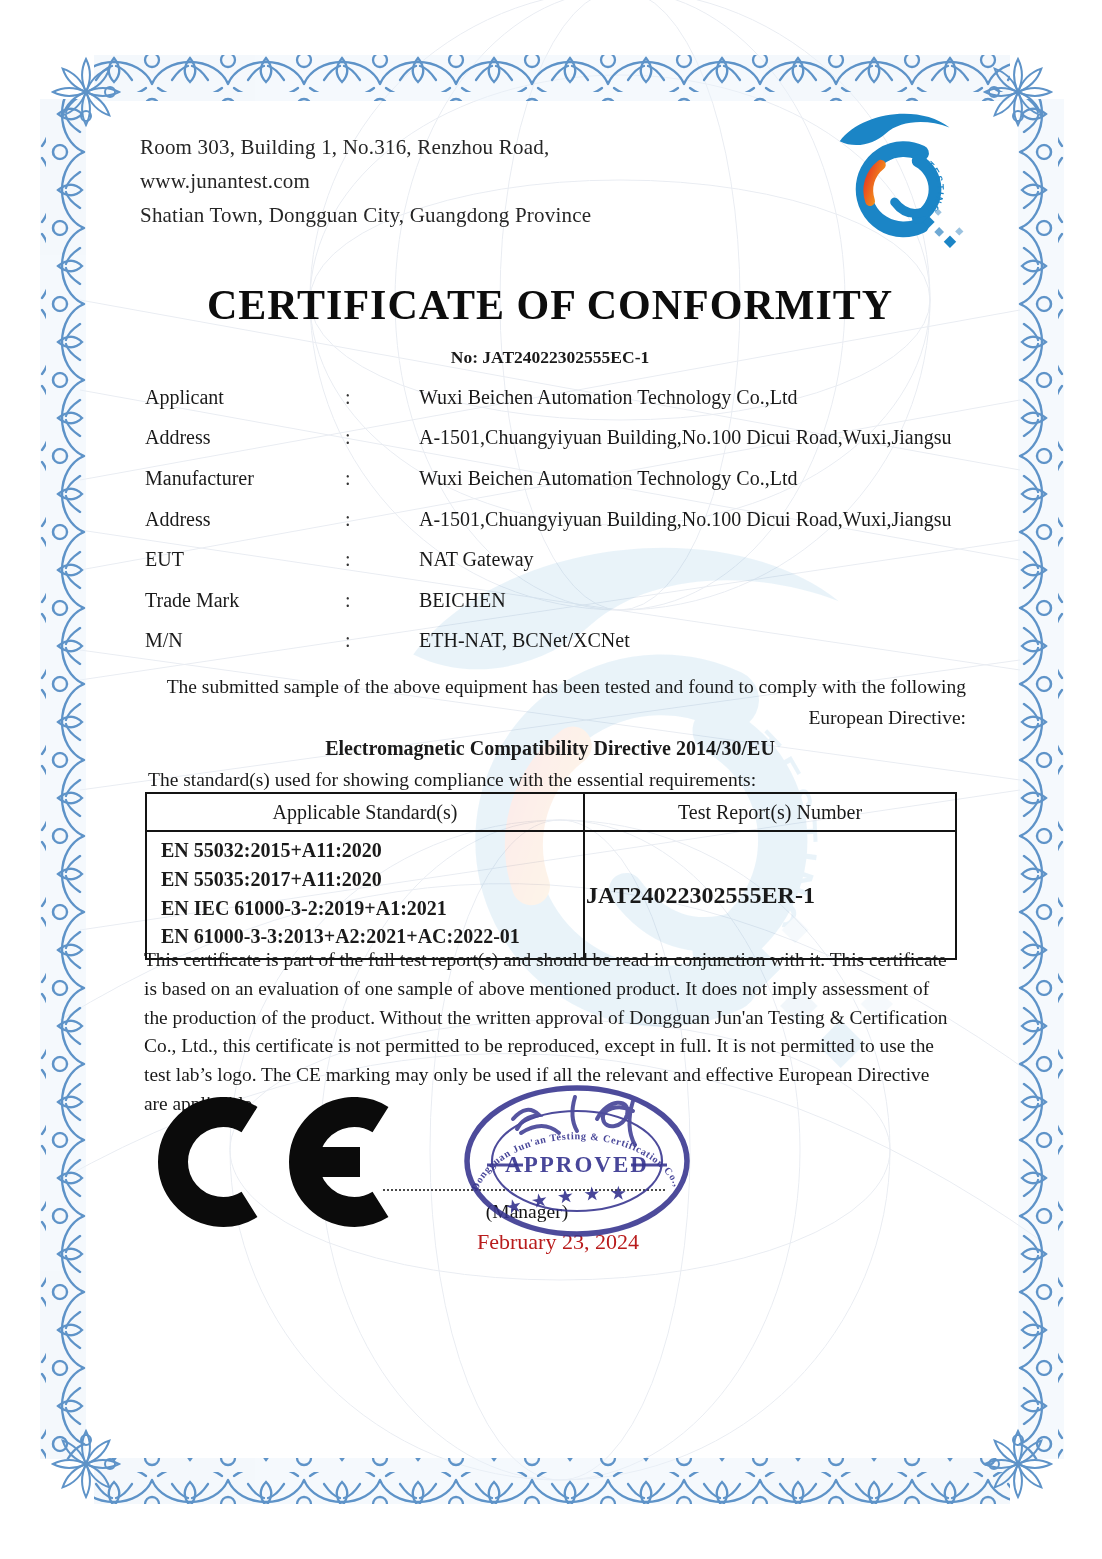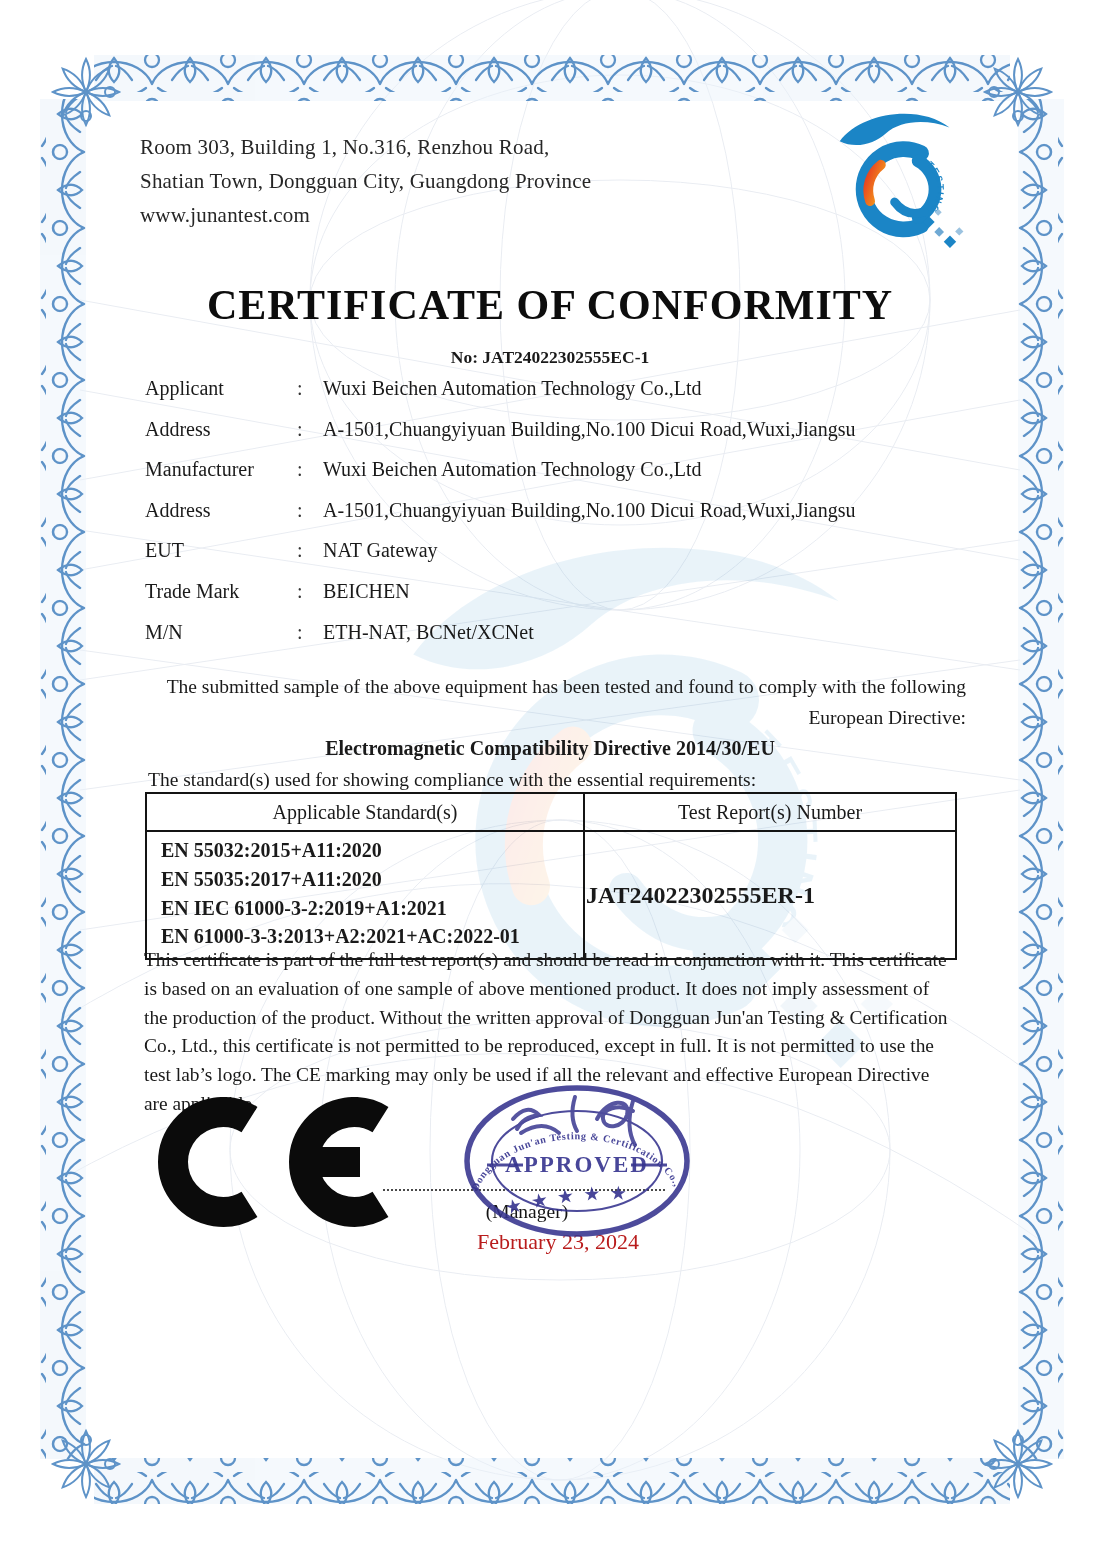--- a/index.html
+++ b/index.html
@@ -4,21 +4,21 @@
 <style>
   html,body{margin:0;padding:0;background:#ffffff;}
   .page{position:relative;width:1102px;height:1559px;background:#ffffff;overflow:hidden;
         font-family:"Liberation Serif",serif;color:#1a1a1a;margin:0 auto;}
   .deco{position:absolute;left:0;top:0;width:1102px;height:1559px;}
   .addr{position:absolute;left:140px;top:130px;font-size:21px;line-height:34px;color:#262626;letter-spacing:.2px;}
   .title{position:absolute;left:90px;width:920px;top:281px;margin:0;text-align:center;
          font-size:42px;font-weight:bold;letter-spacing:1px;color:#0d0d0d;}
   .certno{position:absolute;left:90px;width:920px;top:347px;text-align:center;font-size:17.5px;font-weight:bold;}
   .fields{position:absolute;left:145px;top:377px;width:815px;}
-  .frow{display:flex;height:40.6px;font-size:20px;}
+  .frow{display:flex;height:40.6px;align-items:center;font-size:20px;gap:48px;}
   .flabel{width:152px;}
   .fsep{width:26px;color:#333;}
   .fvalue{flex:1;}
   .intro{position:absolute;left:144px;top:672px;width:822px;margin:0;font-size:19.5px;line-height:30.5px;text-align:right;}
   .directive{position:absolute;left:90px;width:920px;top:737px;text-align:center;font-weight:bold;font-size:20px;}
   .stdnote{position:absolute;left:144px;top:765px;margin:4px;font-size:19.5px;}
   .ctable{position:absolute;left:145px;top:792px;width:806px;border-collapse:collapse;table-layout:fixed;padding-left:31px;}
   .ctable th,.ctable td{border:2px solid #141414;}
   .ctable th{font-weight:normal;font-size:20px;height:34px;text-align:center;}
   .col1{width:434px;} .col2{width:368px;}
@@ -136,22 +136,22 @@
       <use href="#cornOrn" transform="translate(1018,92) rotate(90)"></use>
       <use href="#cornOrn" transform="translate(1018,1464) rotate(180)"></use>
       <use href="#cornOrn" transform="translate(86,1464) rotate(270)"></use>
     </g>
 
     <use href="#logoG" transform="translate(826,104) scale(0.98)"></use>
   </svg>
 
   <div class="addr">
     <div>Room 303, Building 1, No.316, Renzhou Road,</div>
+    <div>www.junantest.com</div>
     <div>Shatian Town, Dongguan City, Guangdong Province</div>
-    <div>www.junantest.com</div>
   </div>
 
   <h1 class="title">CERTIFICATE OF CONFORMITY</h1>
   <div class="certno">No: JAT24022302555EC-1</div>
 
   <div class="fields">
     <div class="frow">
       <span class="flabel">Applicant</span>
       <span class="fsep">:</span>
       <span class="fvalue">Wuxi Beichen Automation Technology Co.,Ltd</span>

